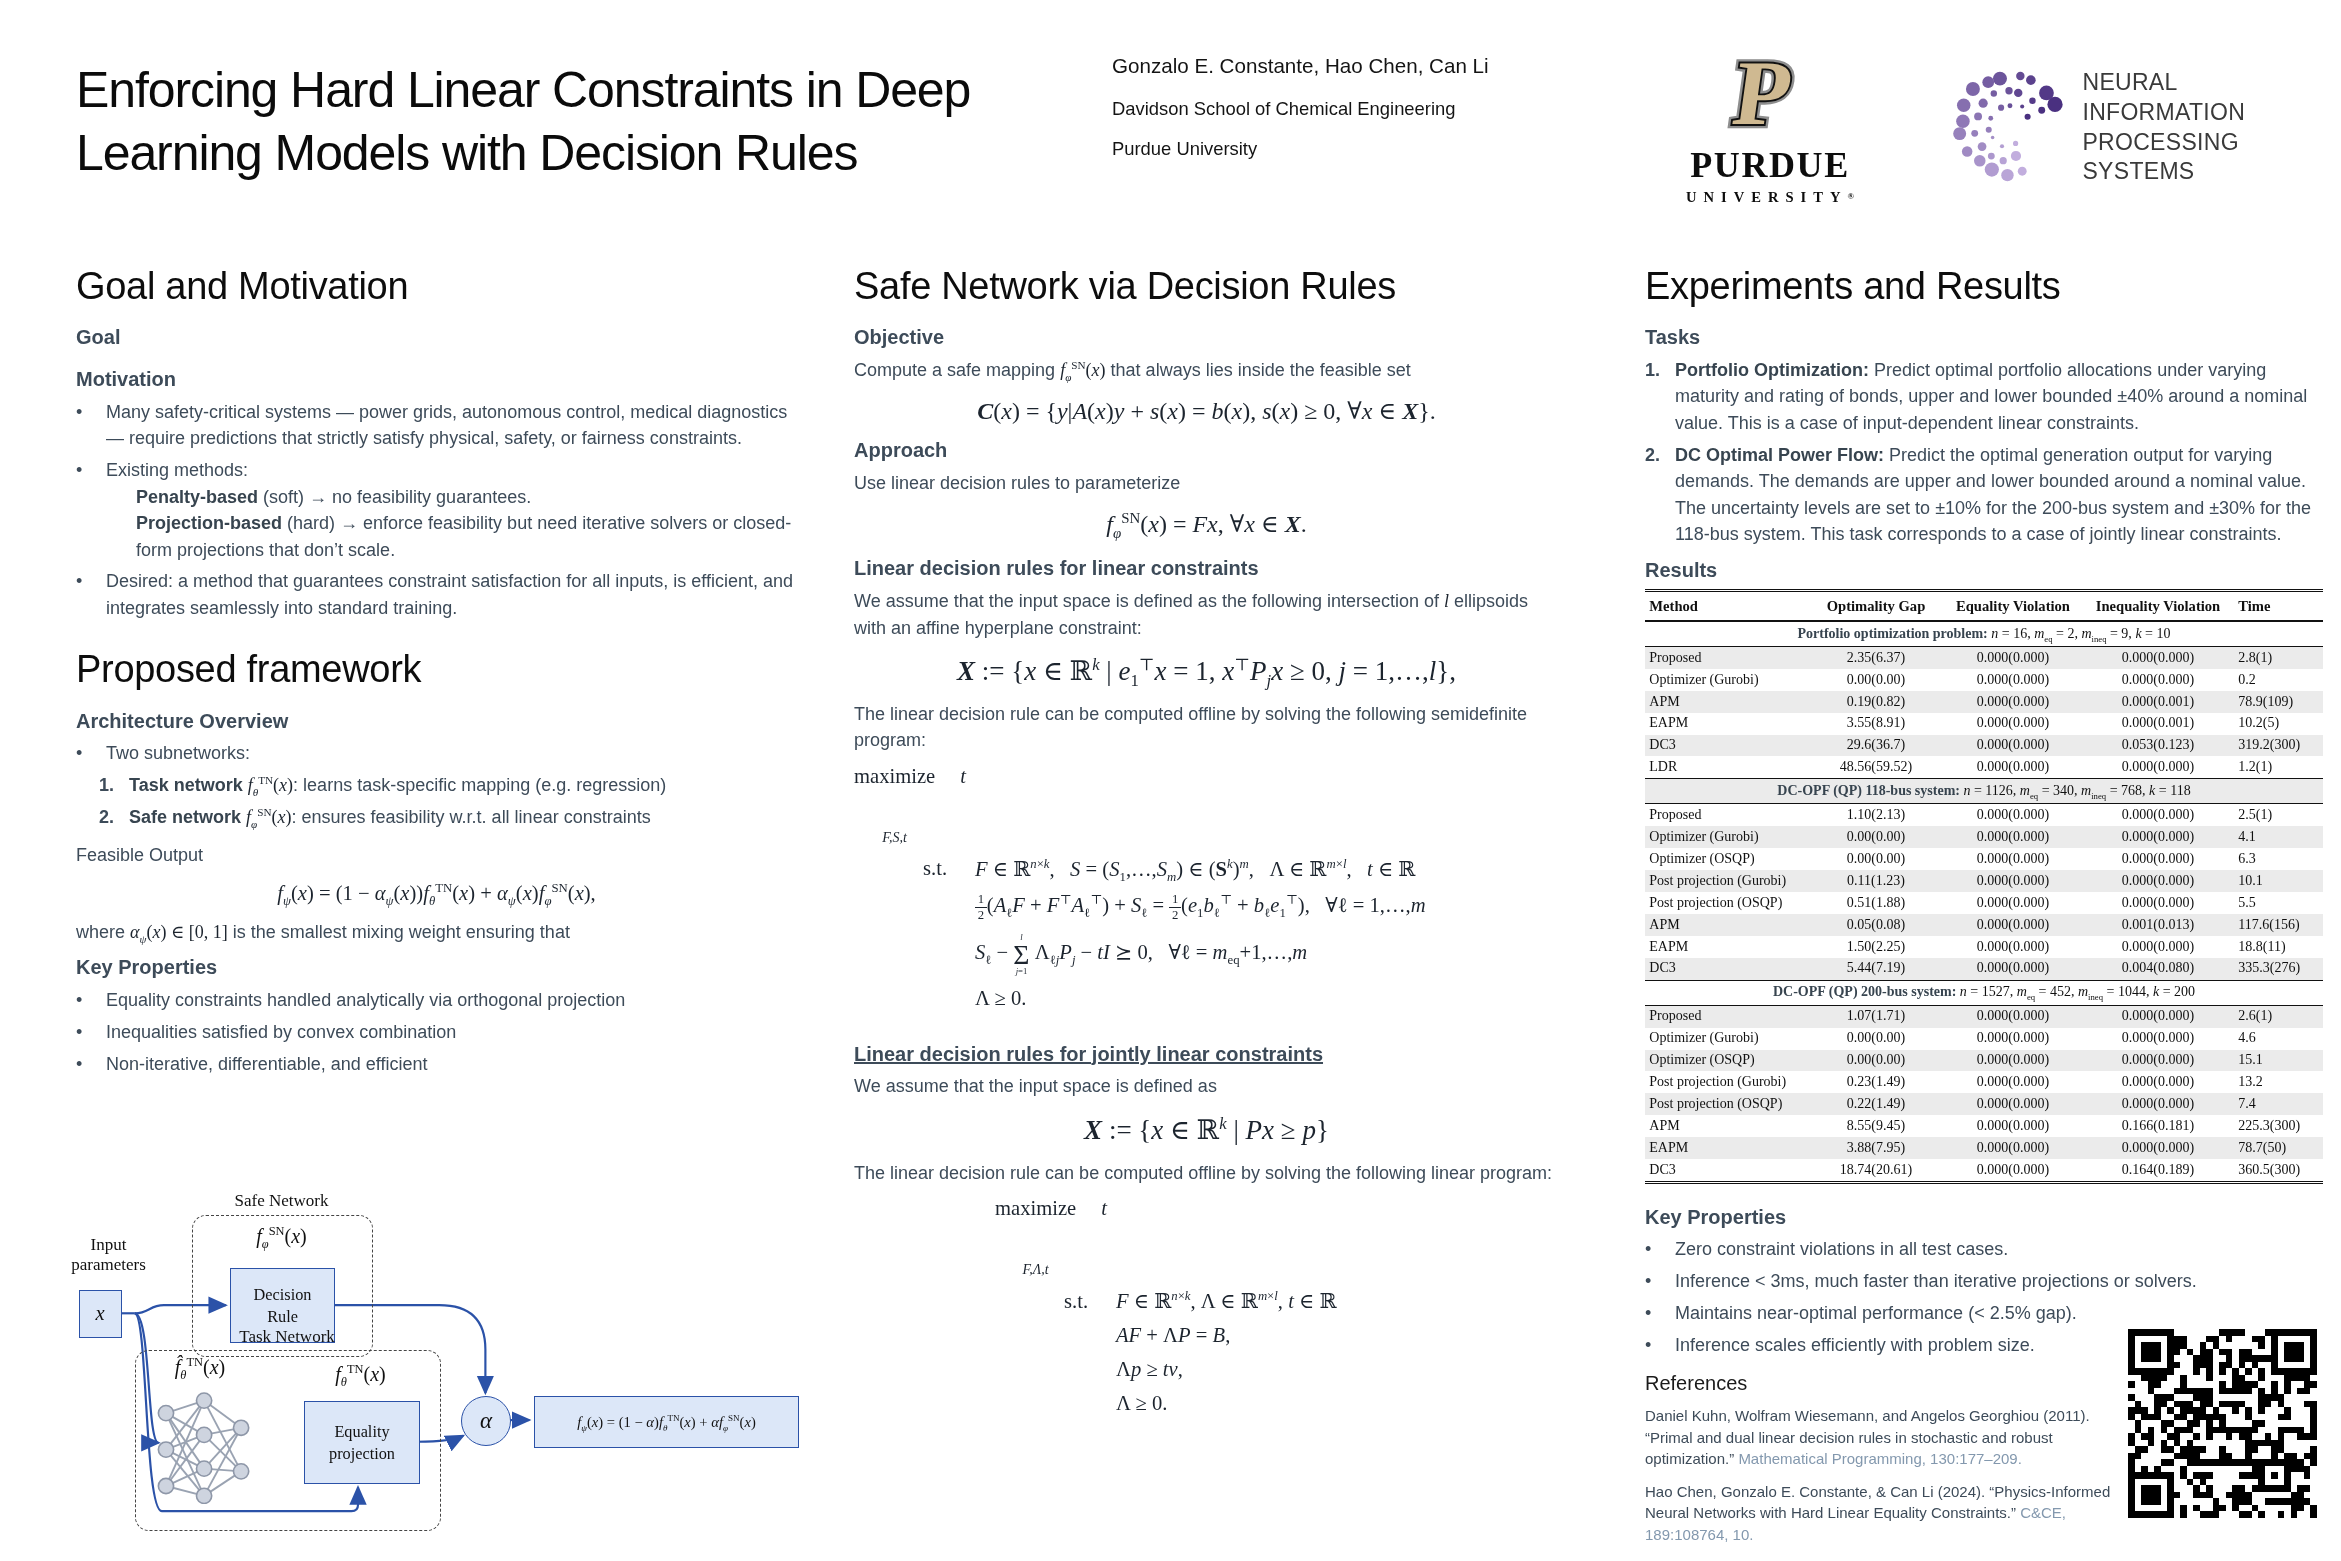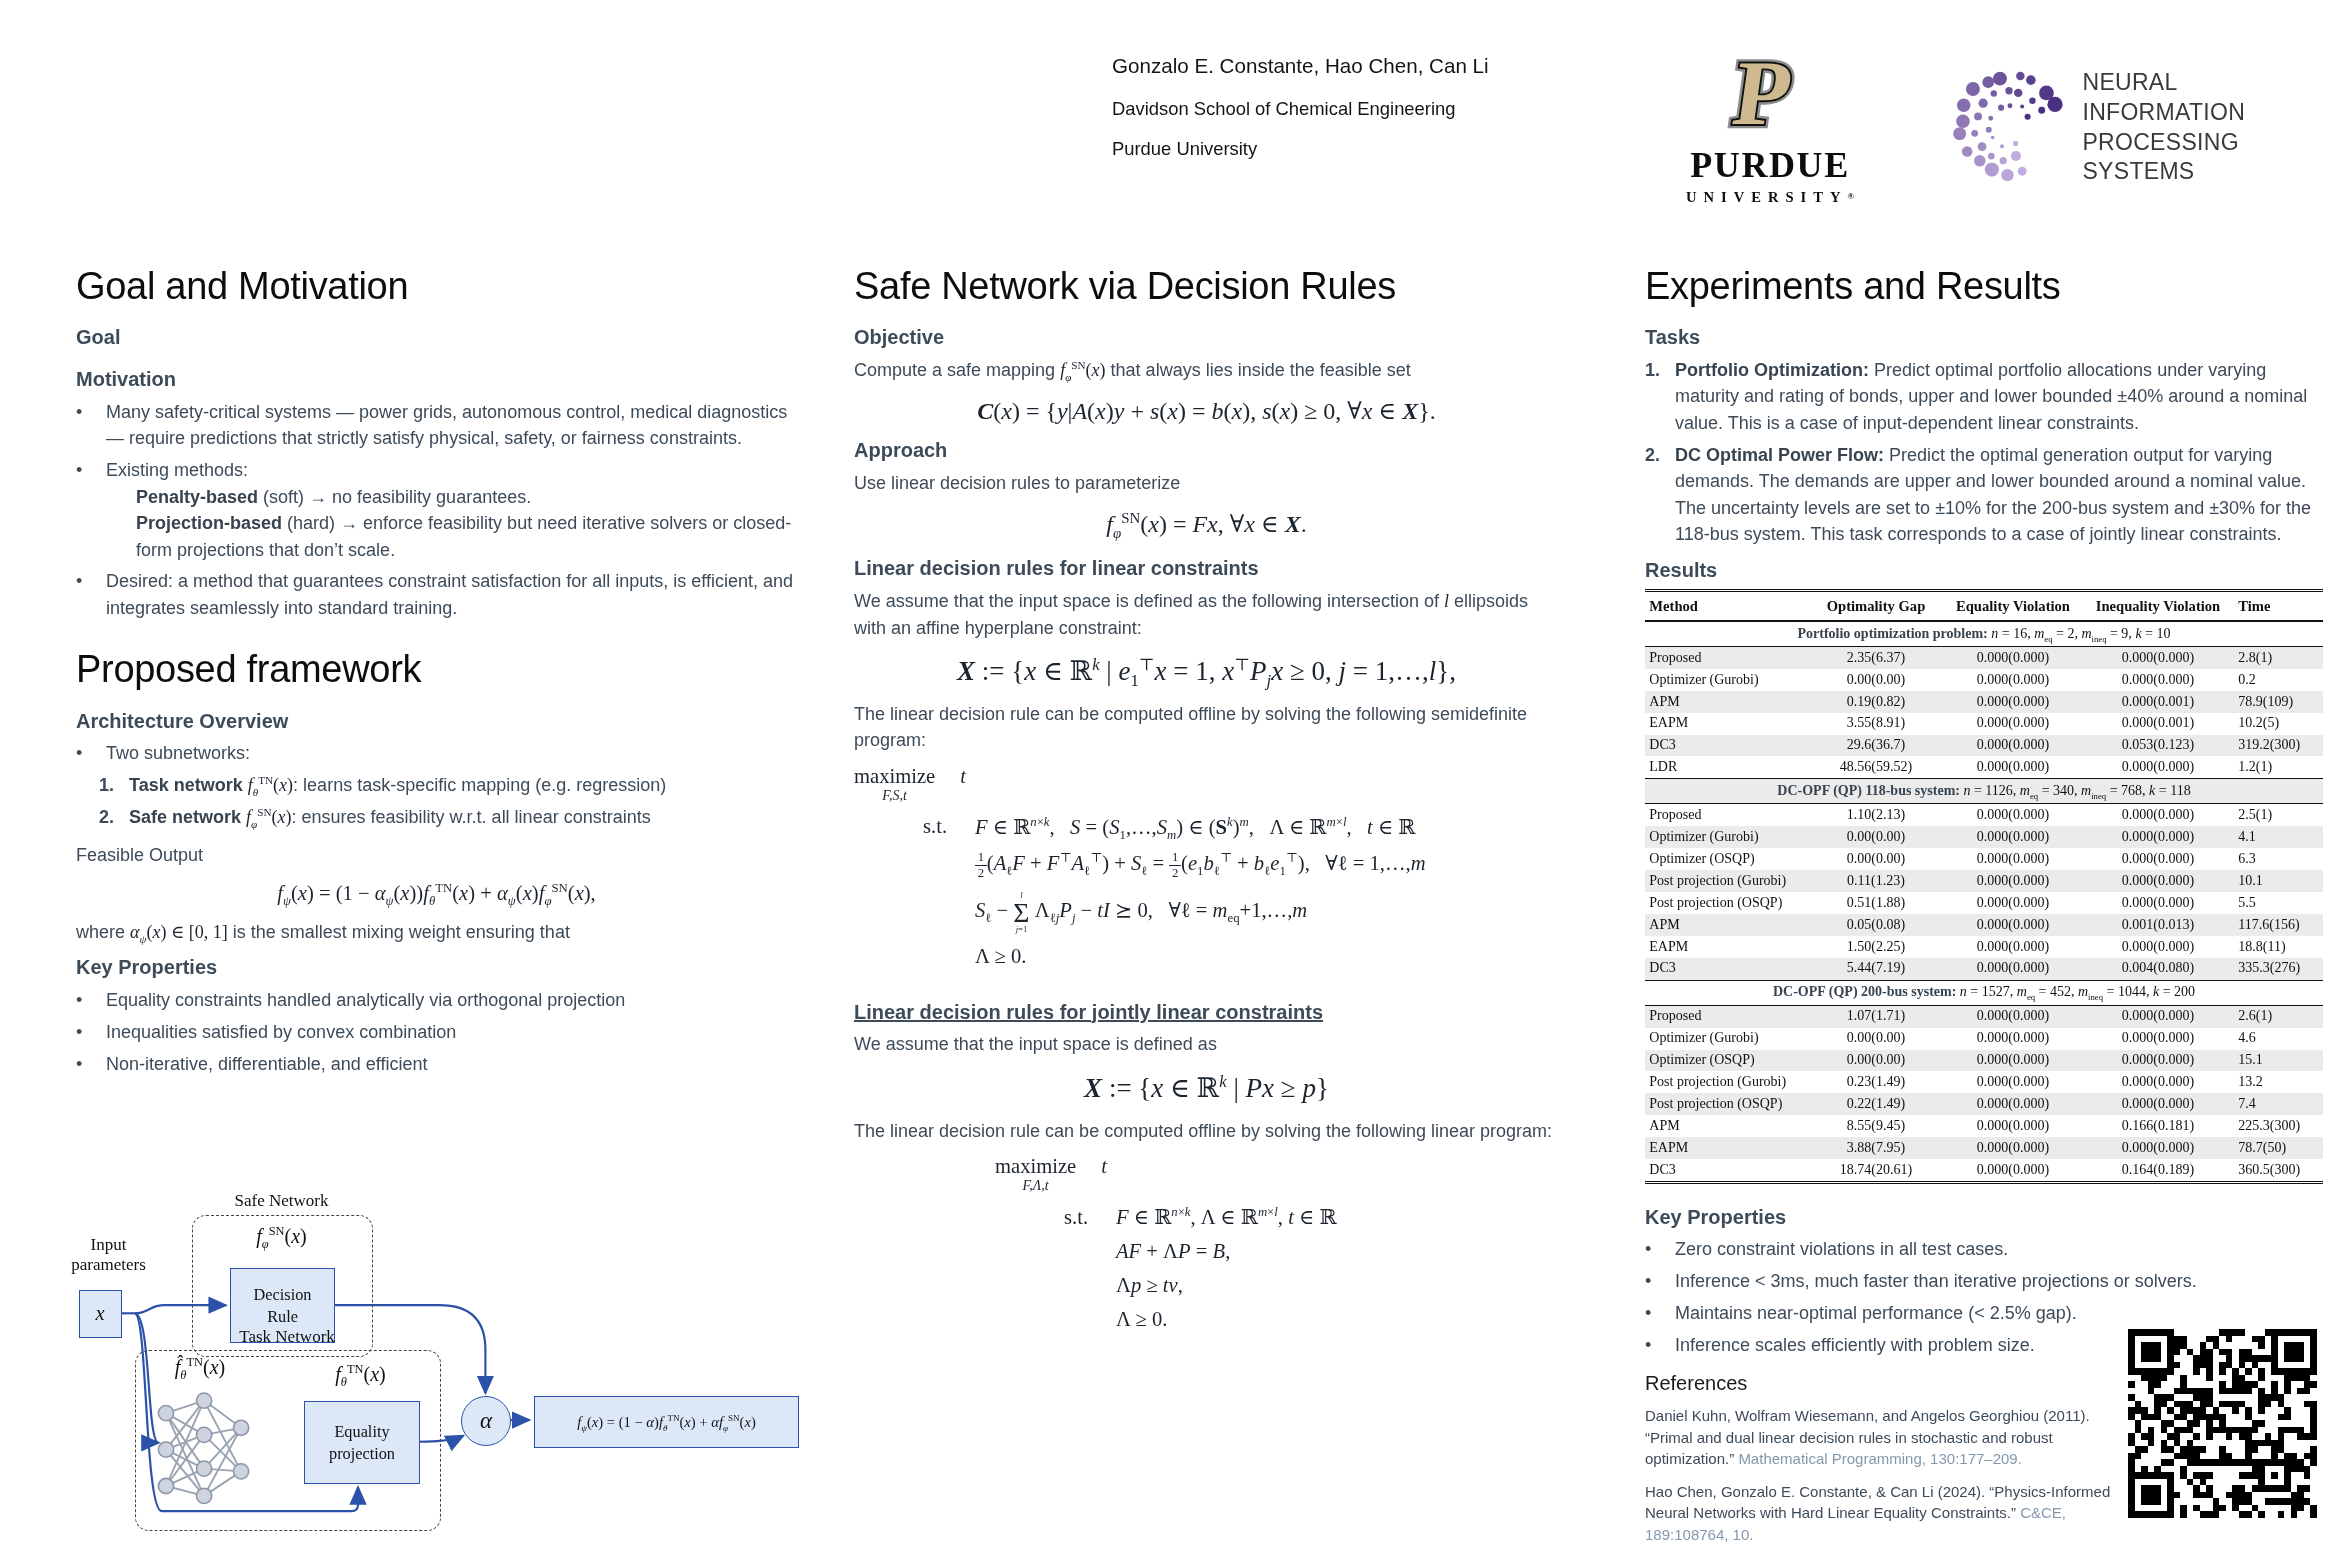--- a/index.html
+++ b/index.html
@@ -45,21 +45,21 @@
   .eq.big{font-size:27px;}
   .cal{font-family:"Liberation Serif","DejaVu Serif",serif;font-style:italic;font-weight:bold;}
   .bb{font-weight:bold;}
   .frac{display:inline-flex;flex-direction:column;vertical-align:middle;font-size:62%;line-height:1.15;text-align:center;}
   .frac span:first-child{border-bottom:1.1px solid #1c242e;padding:0 2.7px;}
   .bigop{display:inline-flex;flex-direction:column;align-items:center;vertical-align:middle;line-height:1;}
   .bigop .sg{font-size:135%;line-height:0.9;}
   .bigop .lim{font-size:42%;}
   .opt{font-size:20.6px;}
   .opt-head{display:flex;align-items:flex-start;}
-  .opt-op{display:inline-flex;flex-direction:column;align-items:center;}
+  .opt-op{display:inline-flex;flex-direction:column;align-items:center;gap:42px;}
   .opt-vars{font-size:14px;font-style:italic;}
   .opt-obj{font-style:italic;margin-left:25px;}
   .opt-row{display:flex;margin:11px 0 0 69px;align-items:center;}
   .opt-row .st{flex:0 0 52px;}
   .lp-block{margin-left:141px;}
   
   .rtable{border-collapse:collapse;width:678px;font-family:"Liberation Serif","DejaVu Serif",serif;
           font-size:14px;color:#101010;margin:3.3px 0 0 0;border-top:3.3px double #111;border-bottom:3.3px double #111;}
   .rtable th{font-weight:bold;text-align:left;padding:5.4px 4.3px;border-bottom:2.7px double #111;font-size:14.6px;}
   .rtable th.c,.rtable td.c{text-align:center;}
@@ -85,20 +85,24 @@
   
   .qr{position:absolute;left:2128px;top:1329px;width:189px;height:189px;background:#fff;
       display:grid;grid-template-columns:repeat(29,1fr);grid-template-rows:repeat(29,1fr);}
   .qr div{background:#fff;} .qr div.b{background:#000;}
 </style>
 </head>
 <body>
 
 <div class="poster">
 
+  <div class="title">
+    <div>Enforcing Hard Linear Constraints in Deep</div>
+    <div>Learning Models with Decision Rules</div>
+  </div>
 
   <div class="authors">
     <div class="a1">Gonzalo E. Constante, Hao Chen, Can Li</div>
     <div class="a2">Davidson School of Chemical Engineering</div>
     <div class="a3">Purdue University</div>
   </div>
 
   <div class="purdue">
     <svg width="125" height="98" viewBox="0 0 230 180">
       <g transform="skewX(-8)">

